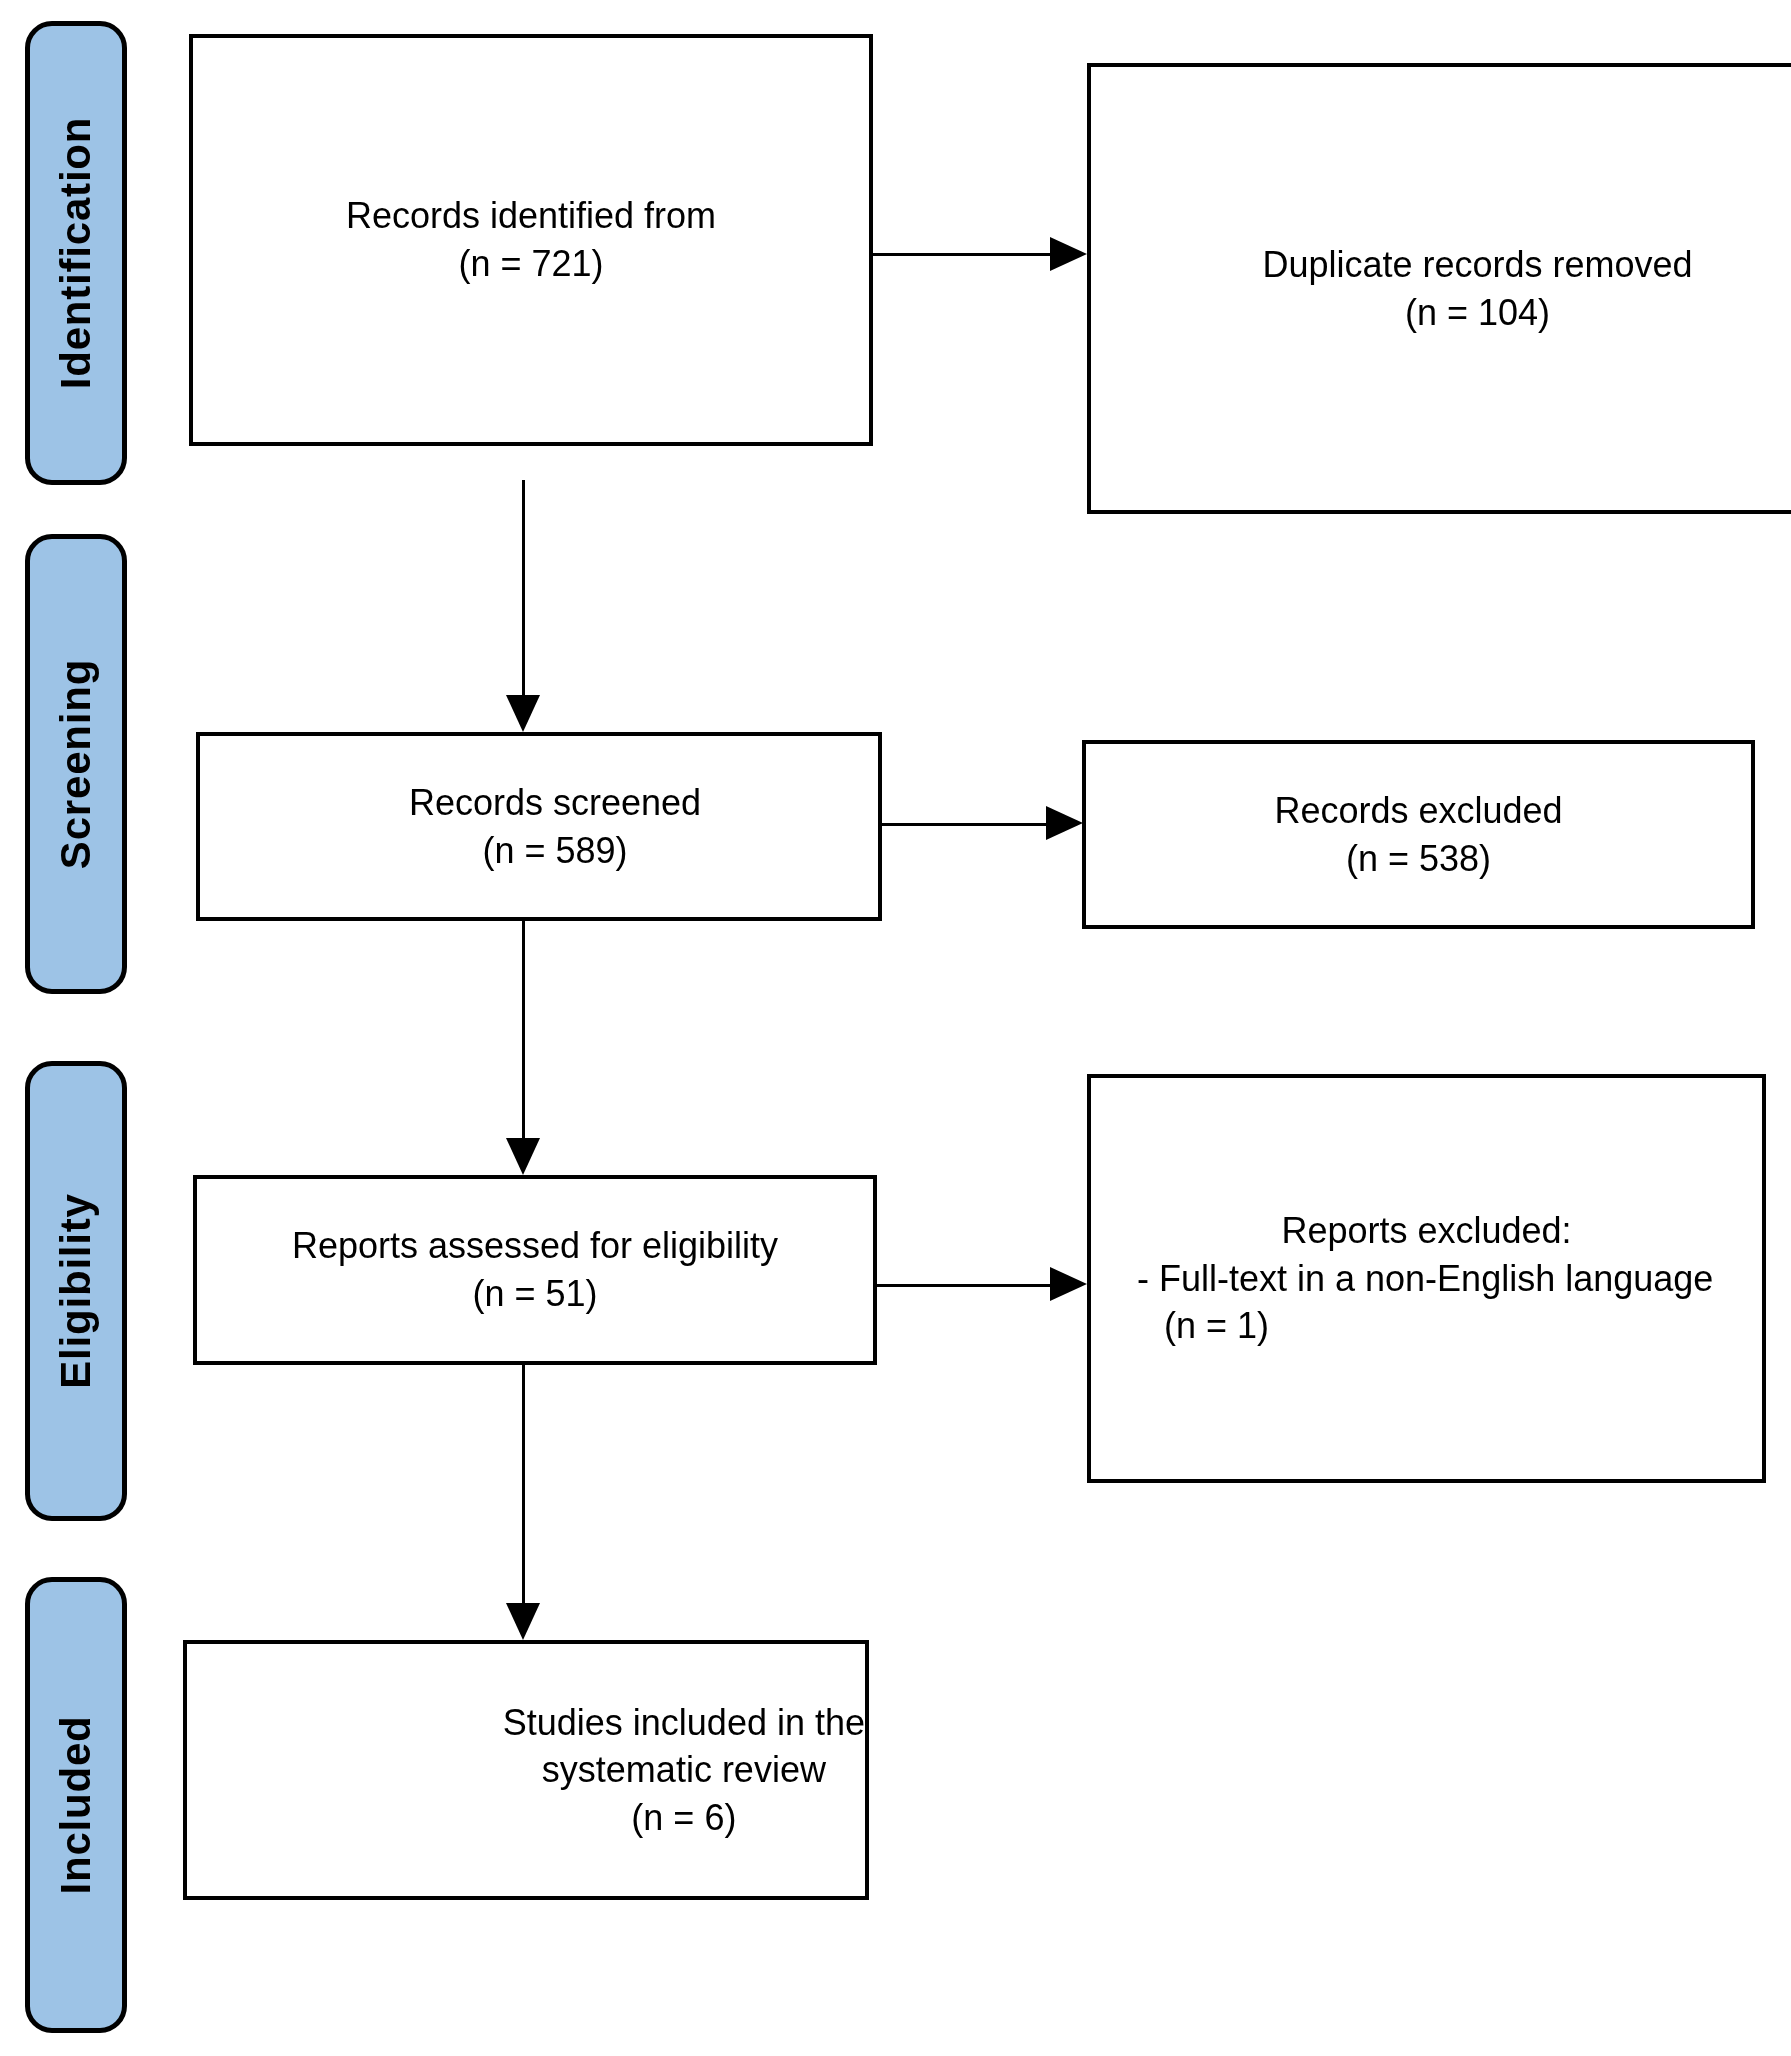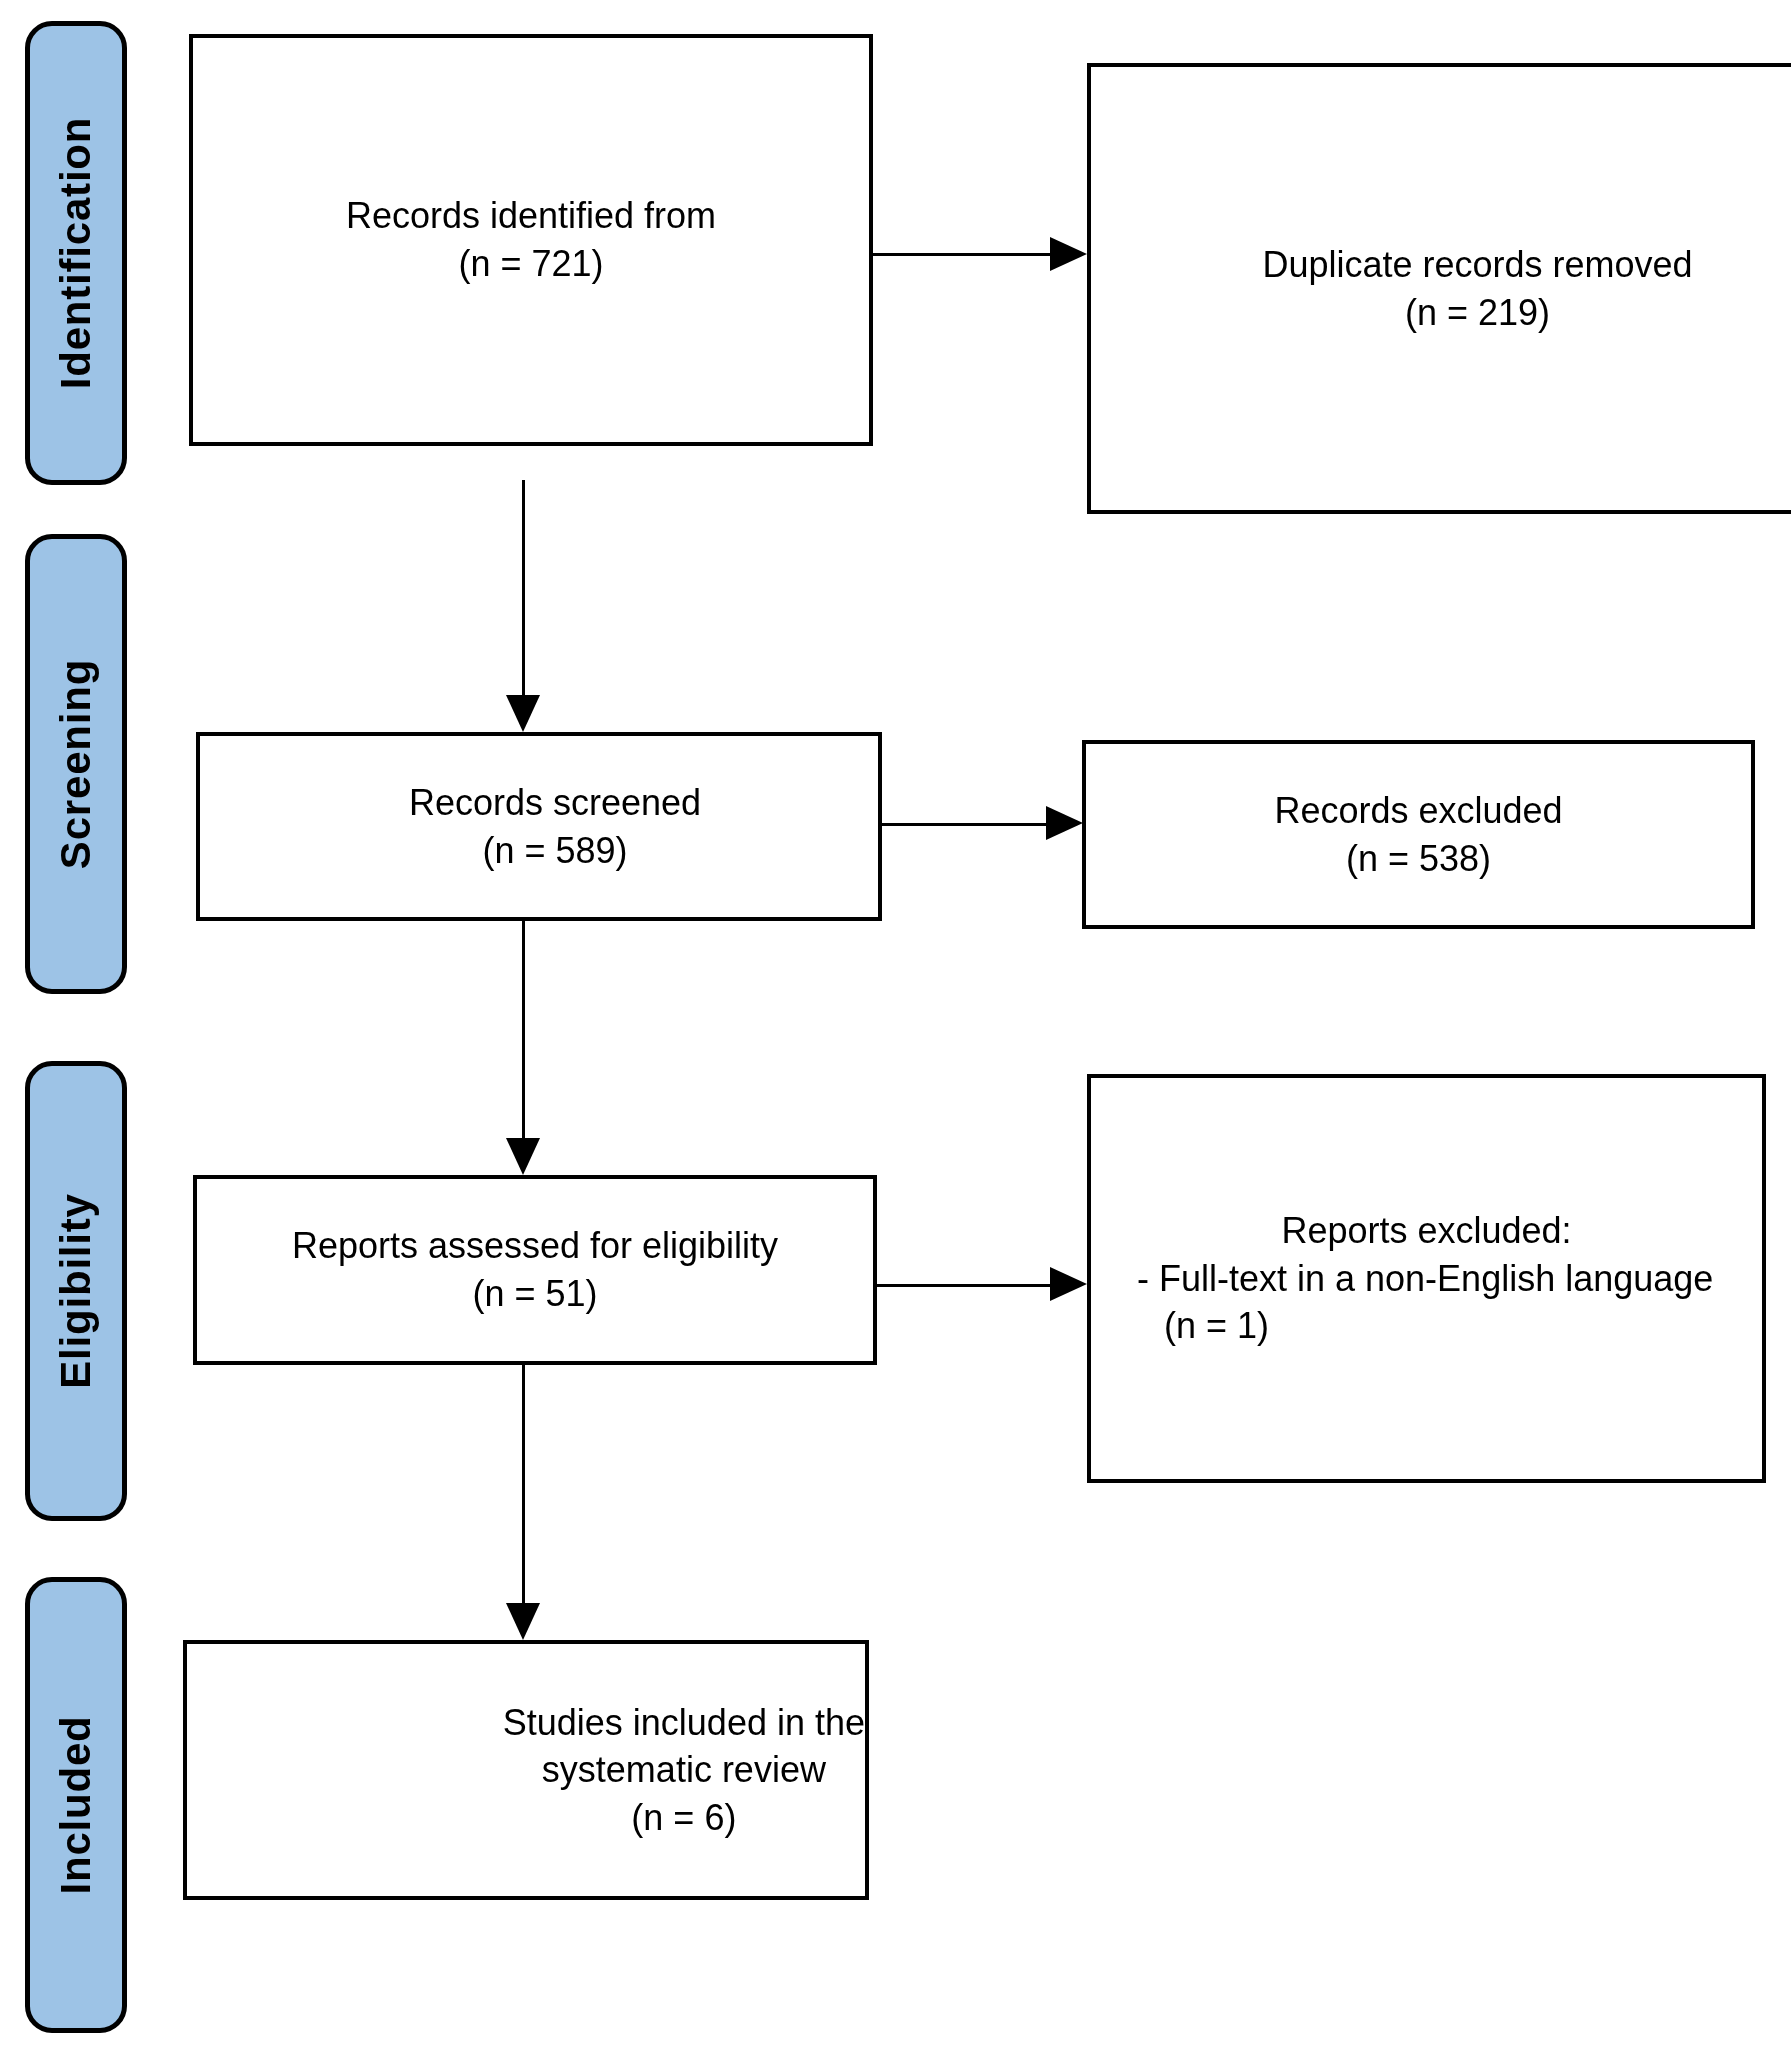--- a/index.html
+++ b/index.html
@@ -110,21 +110,21 @@
 
   <div class="box" id="box-identified">
     <div>
       <div>Records identified from</div>
       <div>(n = 721)</div>
     </div>
   </div>
   <div class="box" id="box-duplicates">
     <div>
       <div>Duplicate records removed</div>
-      <div>(n = 219)</div>
+      <div>(n = 104)</div>
     </div>
   </div>
 
   <div class="box" id="box-screened">
     <div>
       <div>Records screened</div>
       <div>(n = 589)</div>
     </div>
   </div>
   <div class="box" id="box-records-excluded">

